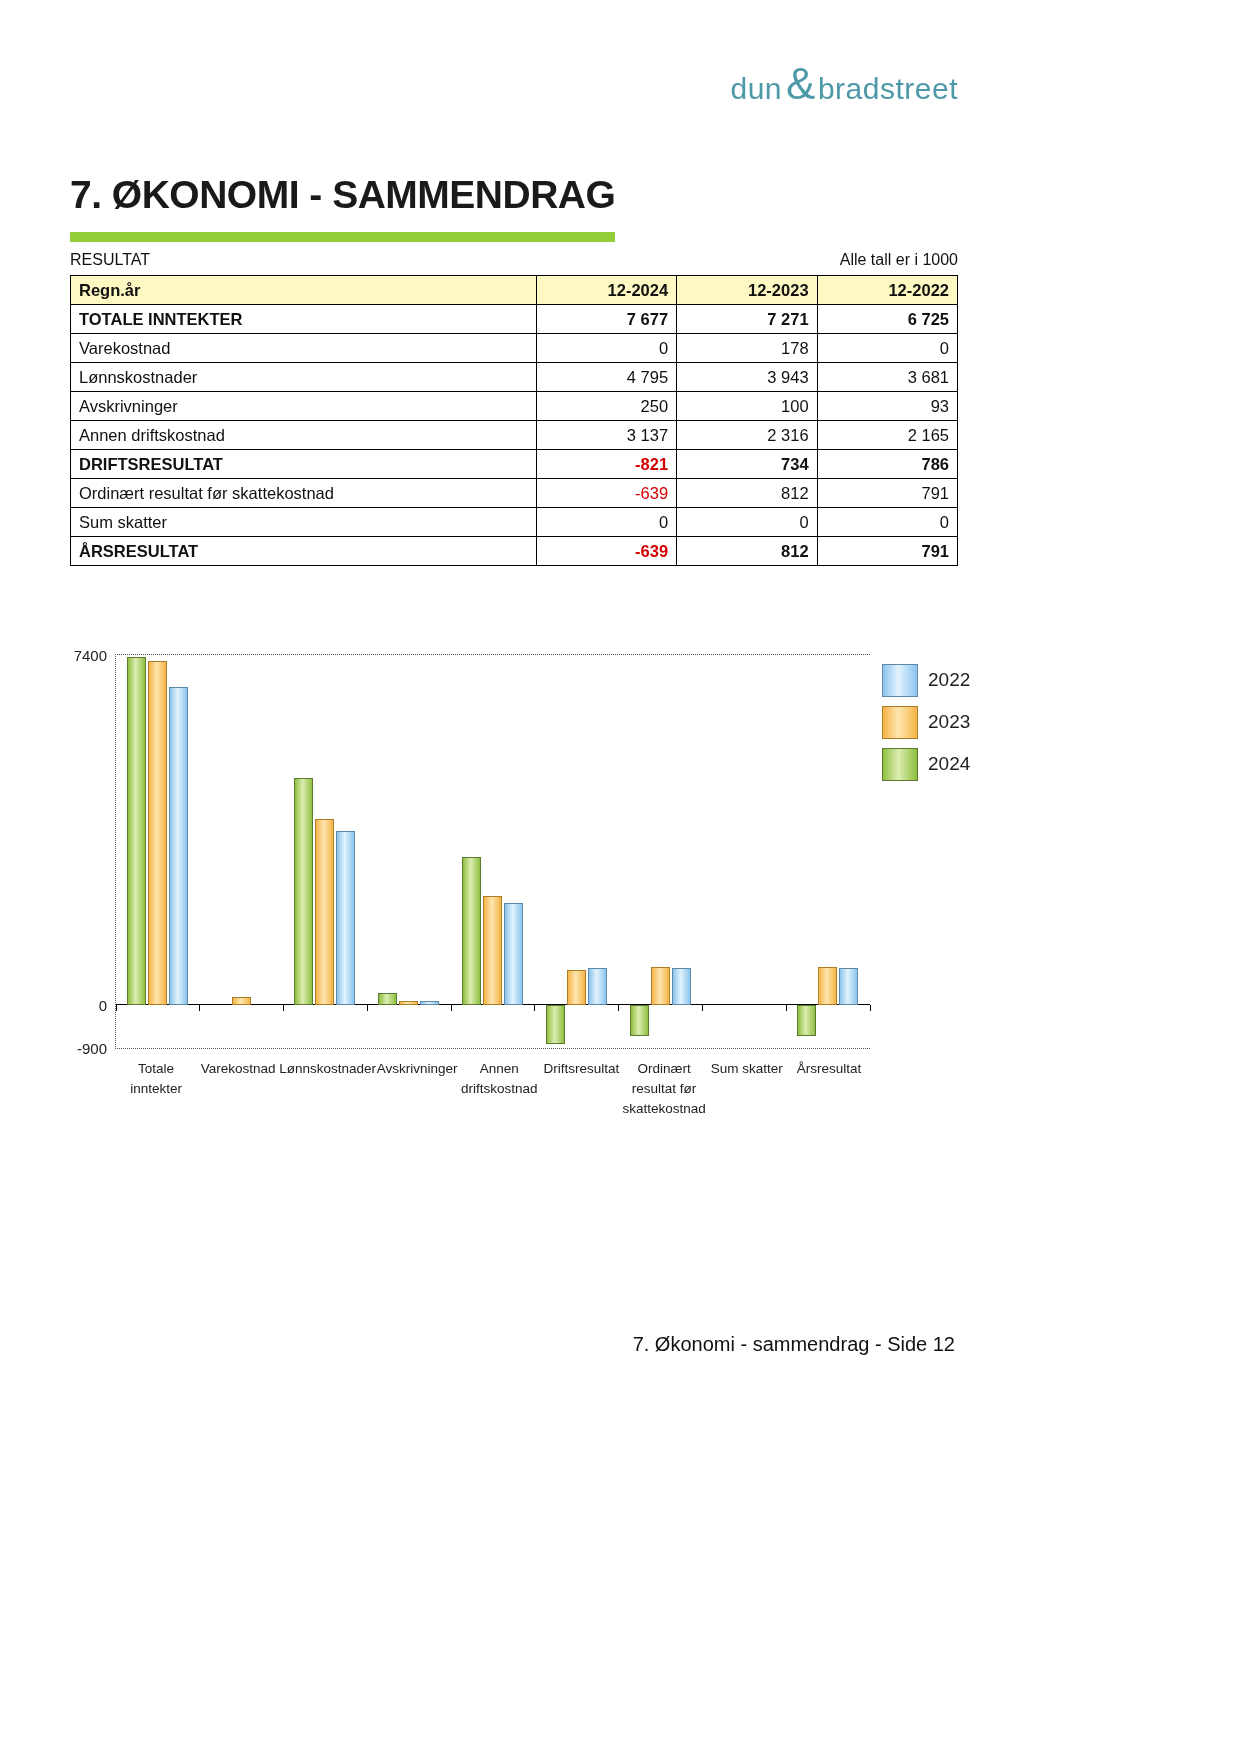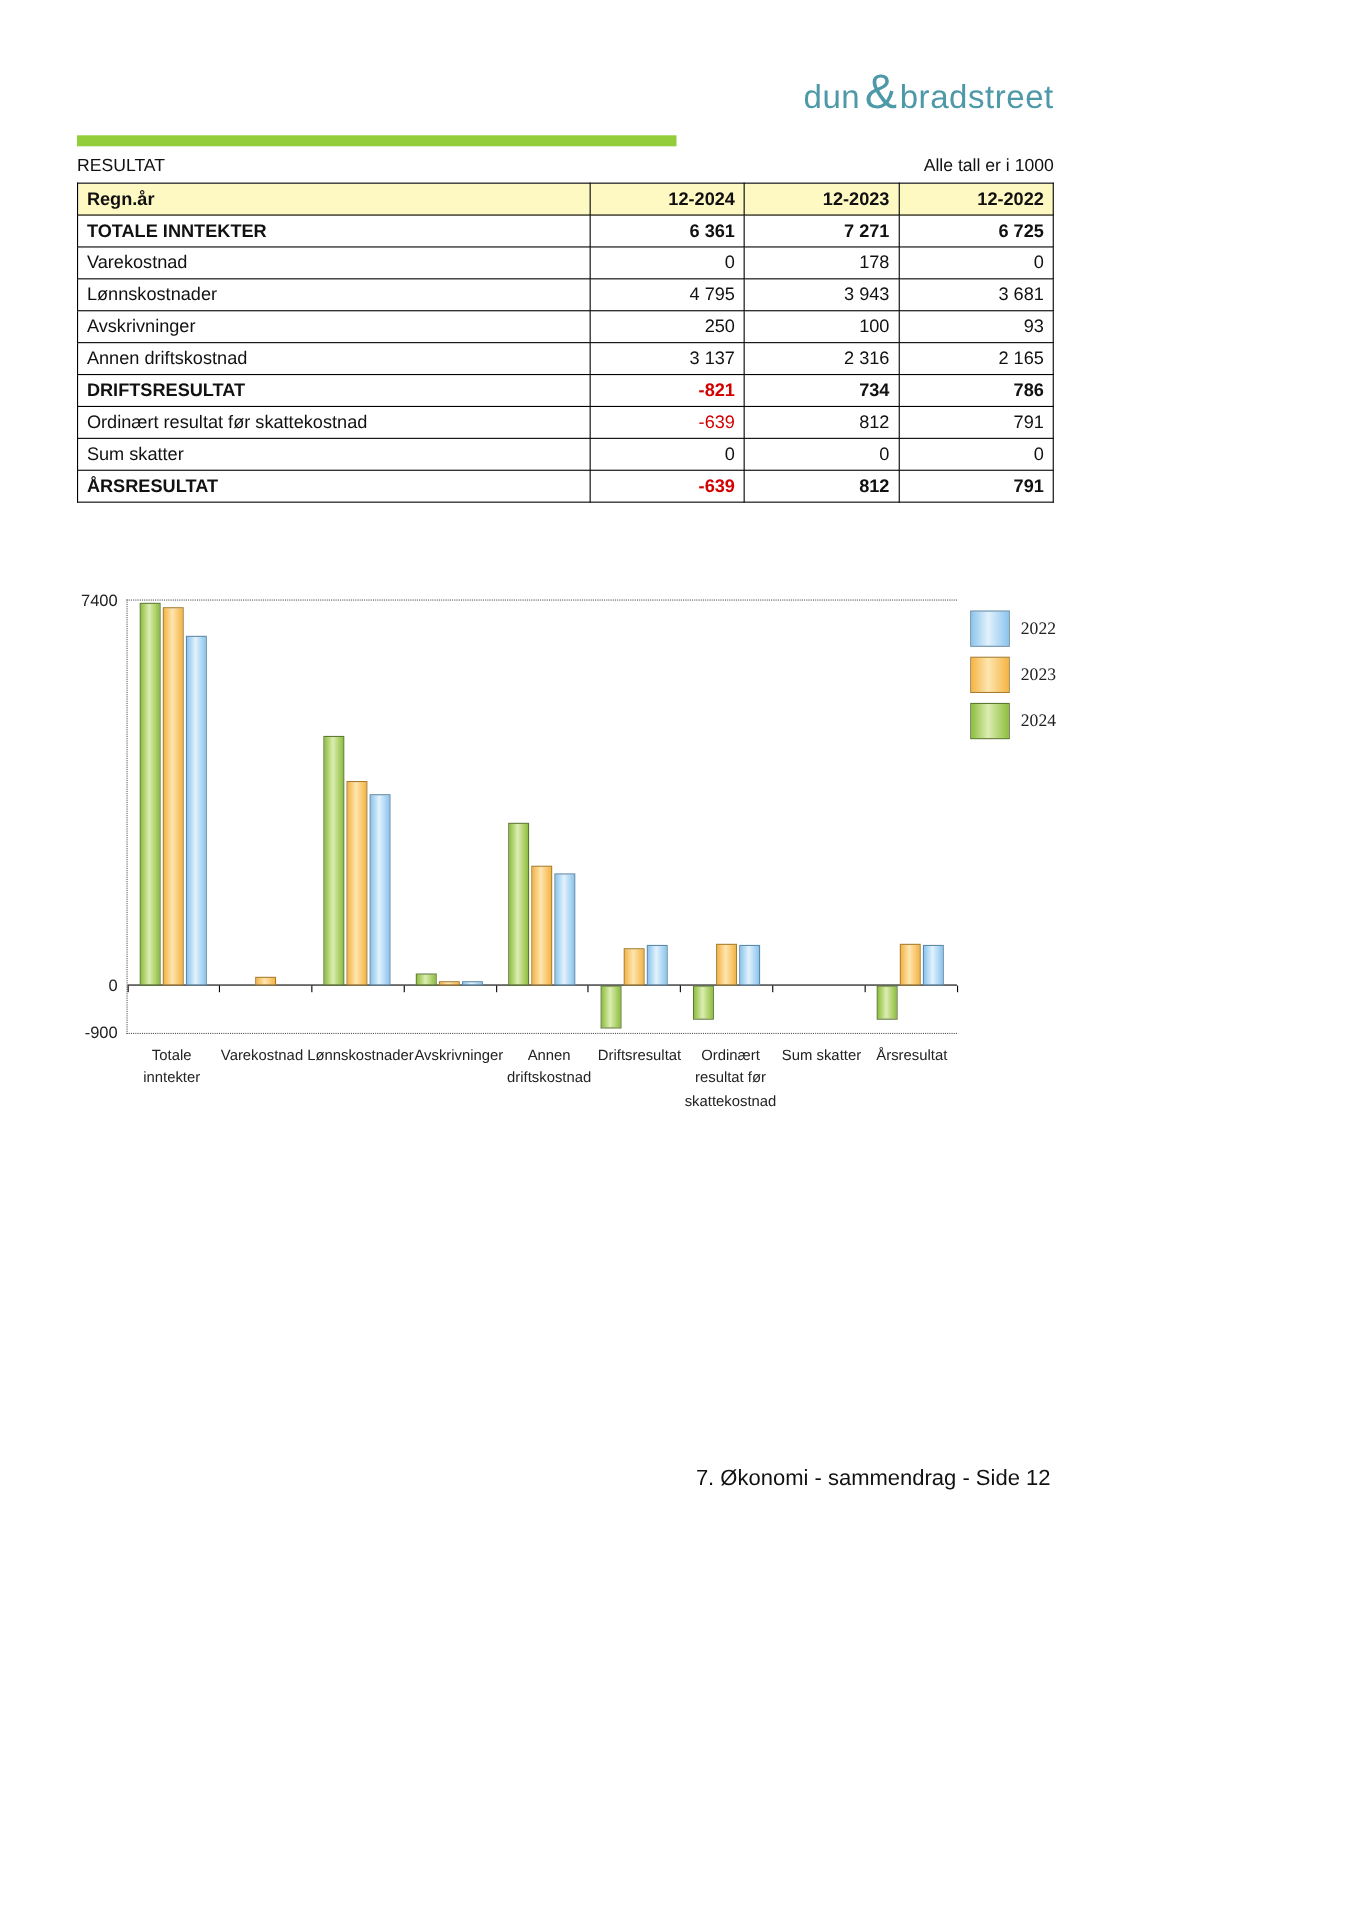--- a/index.html
+++ b/index.html
@@ -50,38 +50,39 @@
   .bar{position:absolute;width:19px;border:1px solid #666;box-sizing:border-box;}
   .ylab{
     position:absolute;right:calc(100% + 9px);transform:translateY(50%);
     font-size:15px;color:#222;white-space:nowrap;
   }
   .cats{position:absolute;left:45px;top:415px;width:755px;display:flex;}
   .cat{flex:1;text-align:center;font-size:13.5px;line-height:1.5;color:#222;}
   .legend{position:absolute;left:812px;top:20px;}
   .legend-item{display:flex;align-items:center;margin-bottom:9px;}
   .legend-box{width:36px;height:33px;border:1px solid #555;box-sizing:border-box;}
-  .legend-label{margin-left:10px;font-size:16px;color:#222;font-family:Liberation Serif, serif;}
+  .legend-label{margin-left:10px;font-size:19px;color:#222;}
 
   .footer{position:absolute;right:286px;bottom:46px;font-size:20px;color:#111;}
 </style>
 </head>
 <body>
 
 <div class="page">
   <div class="content">
 
     <div class="logo-row">
       <div class="logo">
         <span>dun</span>
         <span class="amp">&amp;</span>
         <span>bradstreet</span>
       </div>
     </div>
 
+    <h1 class="title">7. ØKONOMI - SAMMENDRAG</h1>
     <div class="rule"></div>
 
 
     <div class="meta">
       <span class="left">RESULTAT</span>
       <span>Alle tall er i 1000</span>
     </div>
 
     <table class="results">
       <colgroup>
@@ -94,21 +95,21 @@
         <tr>
           <th class="label">Regn.år</th>
           <th>12-2024</th>
           <th>12-2023</th>
           <th>12-2022</th>
         </tr>
       </thead>
       <tbody>
           <tr class="bold-row">
             <td class="label-cell">TOTALE INNTEKTER</td>
-            <td class="value-cell">6 361</td>
+            <td class="value-cell">7 677</td>
             <td class="value-cell">7 271</td>
             <td class="value-cell">6 725</td>
           </tr>
           <tr>
             <td class="label-cell">Varekostnad</td>
             <td class="value-cell">0</td>
             <td class="value-cell">178</td>
             <td class="value-cell">0</td>
           </tr>
           <tr>

